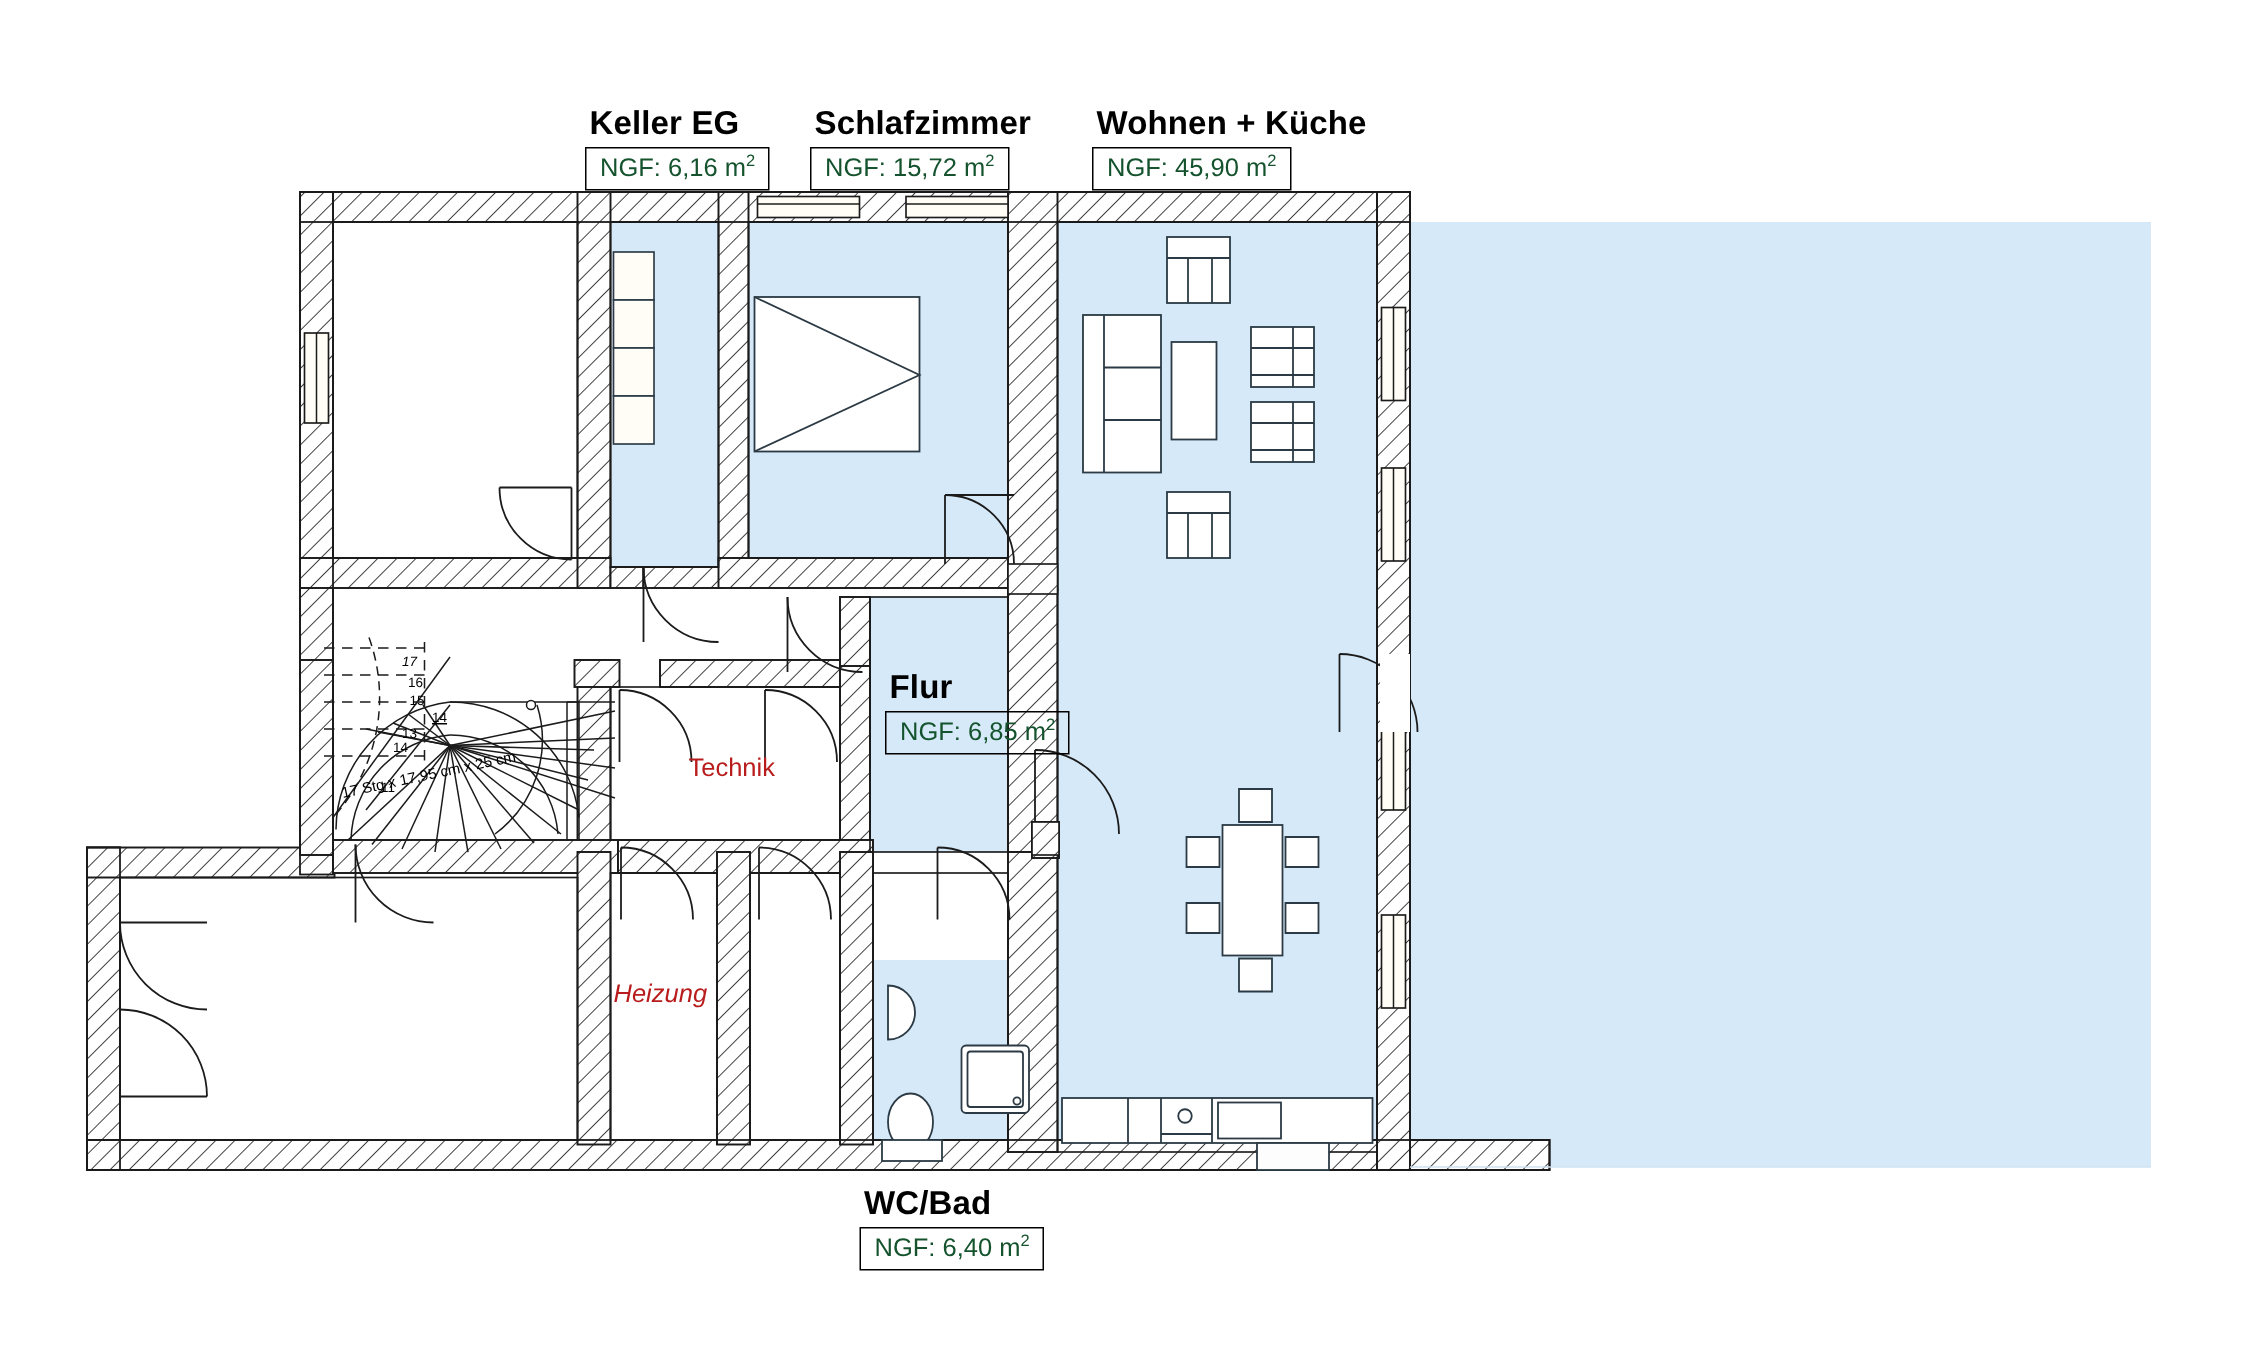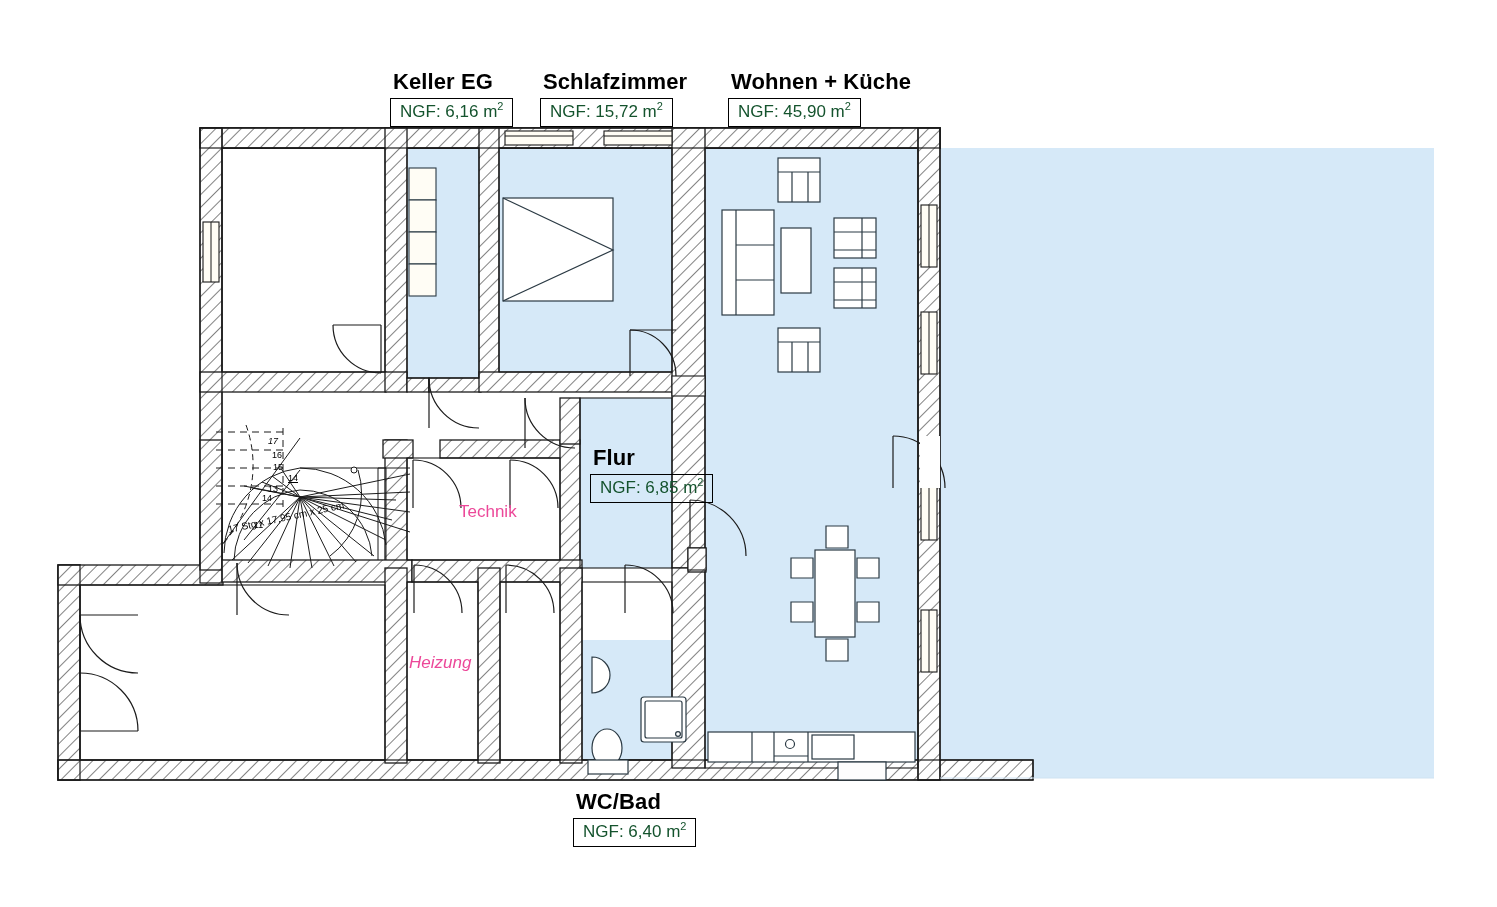--- a/index.html
+++ b/index.html
@@ -44,21 +44,21 @@
     line-height:1.15;
   }
   .callout .ngf sup{
     font-size:11px;
     vertical-align:super;
     line-height:0;
   }
   .roomtext{
     position:absolute;
     font-size:17px;
-    color:#ec4899;
+    color:#b91c1c;
     white-space:nowrap;
   }
   .stairtext{
     position:absolute;
     font-size:10px;
     color:#000;
     white-space:nowrap;
     transform-origin:left center;
   }
   .stepnum{

